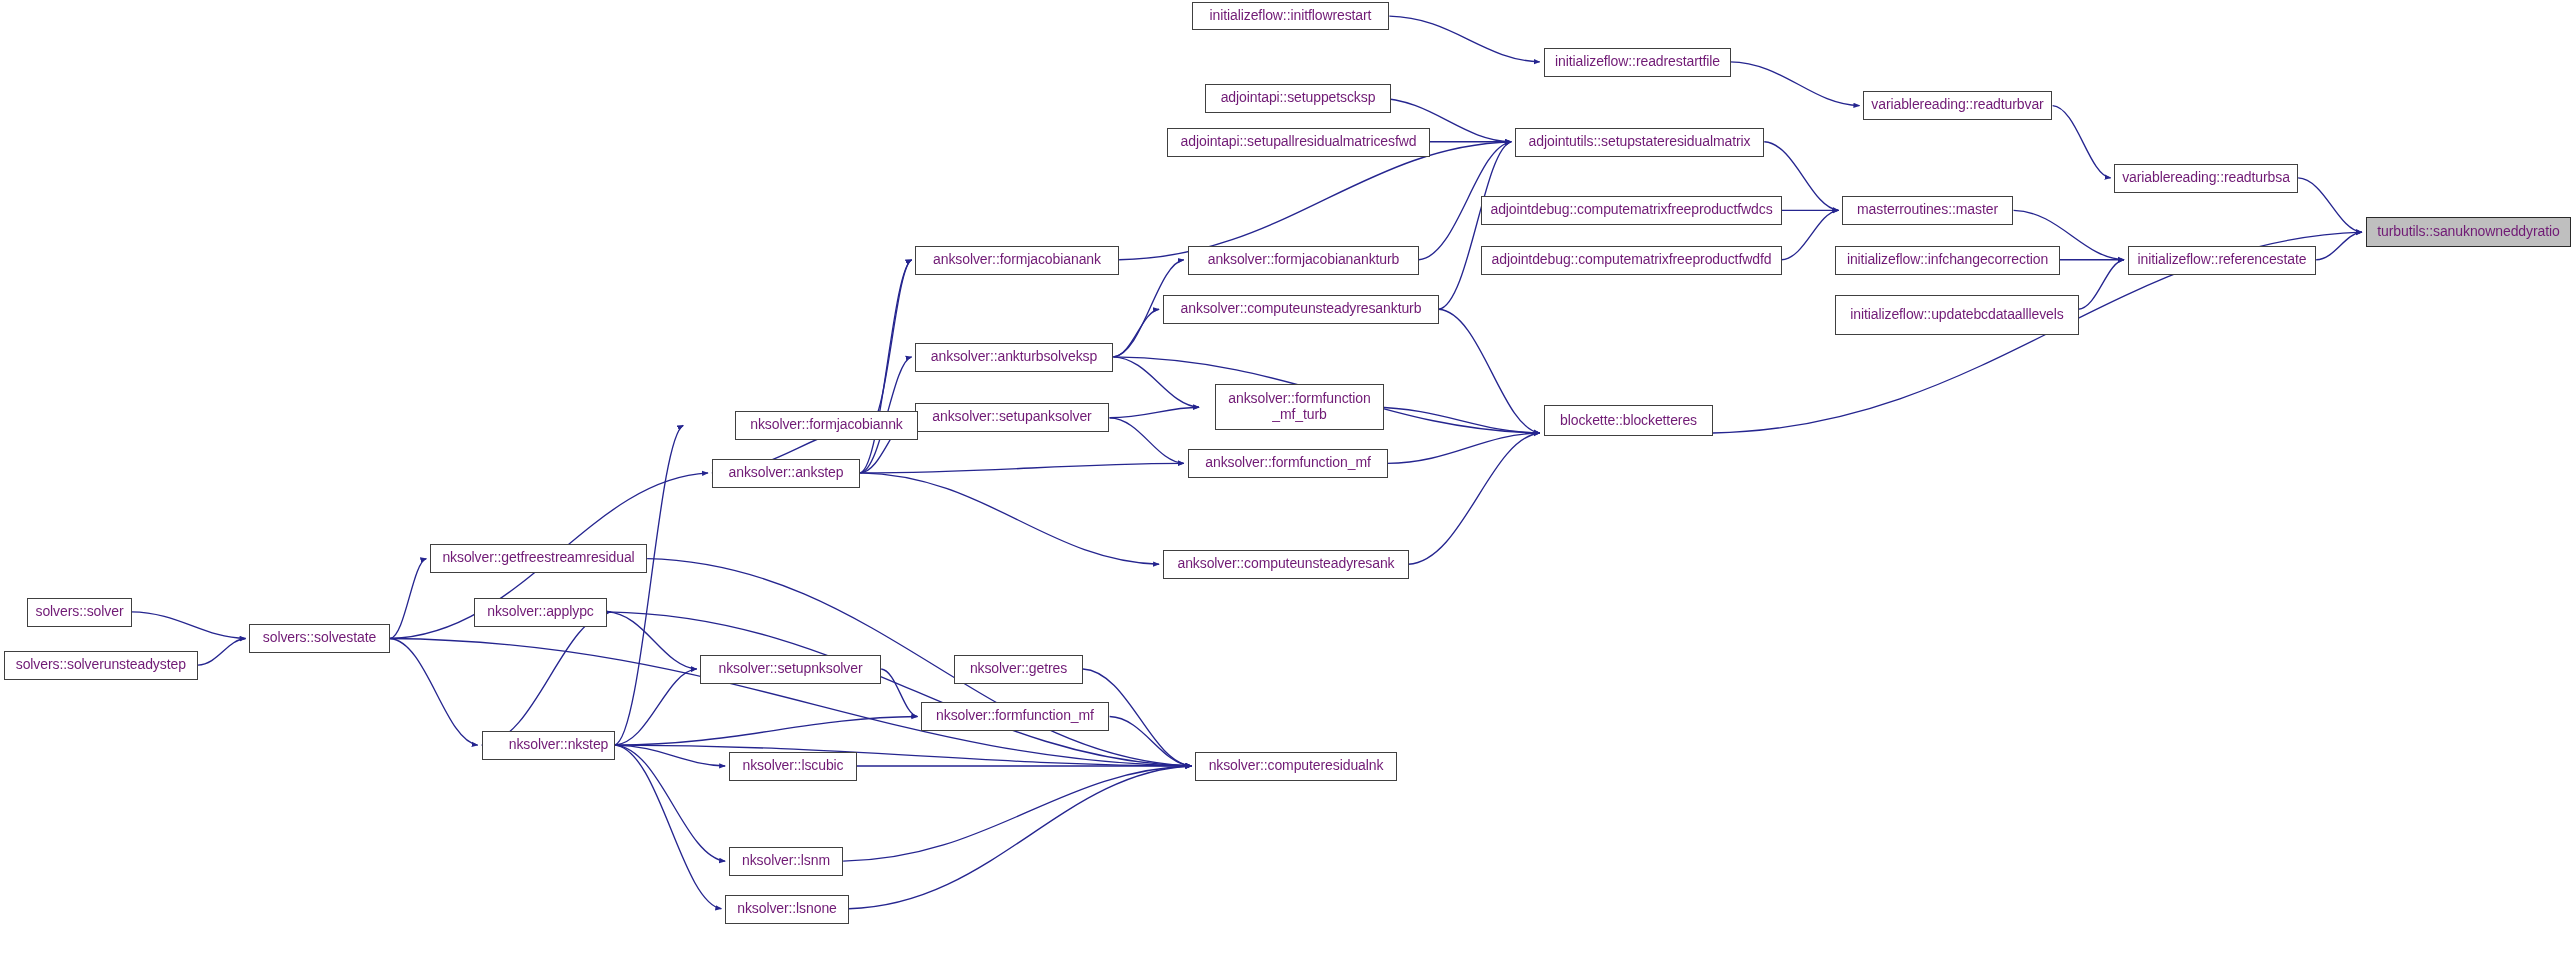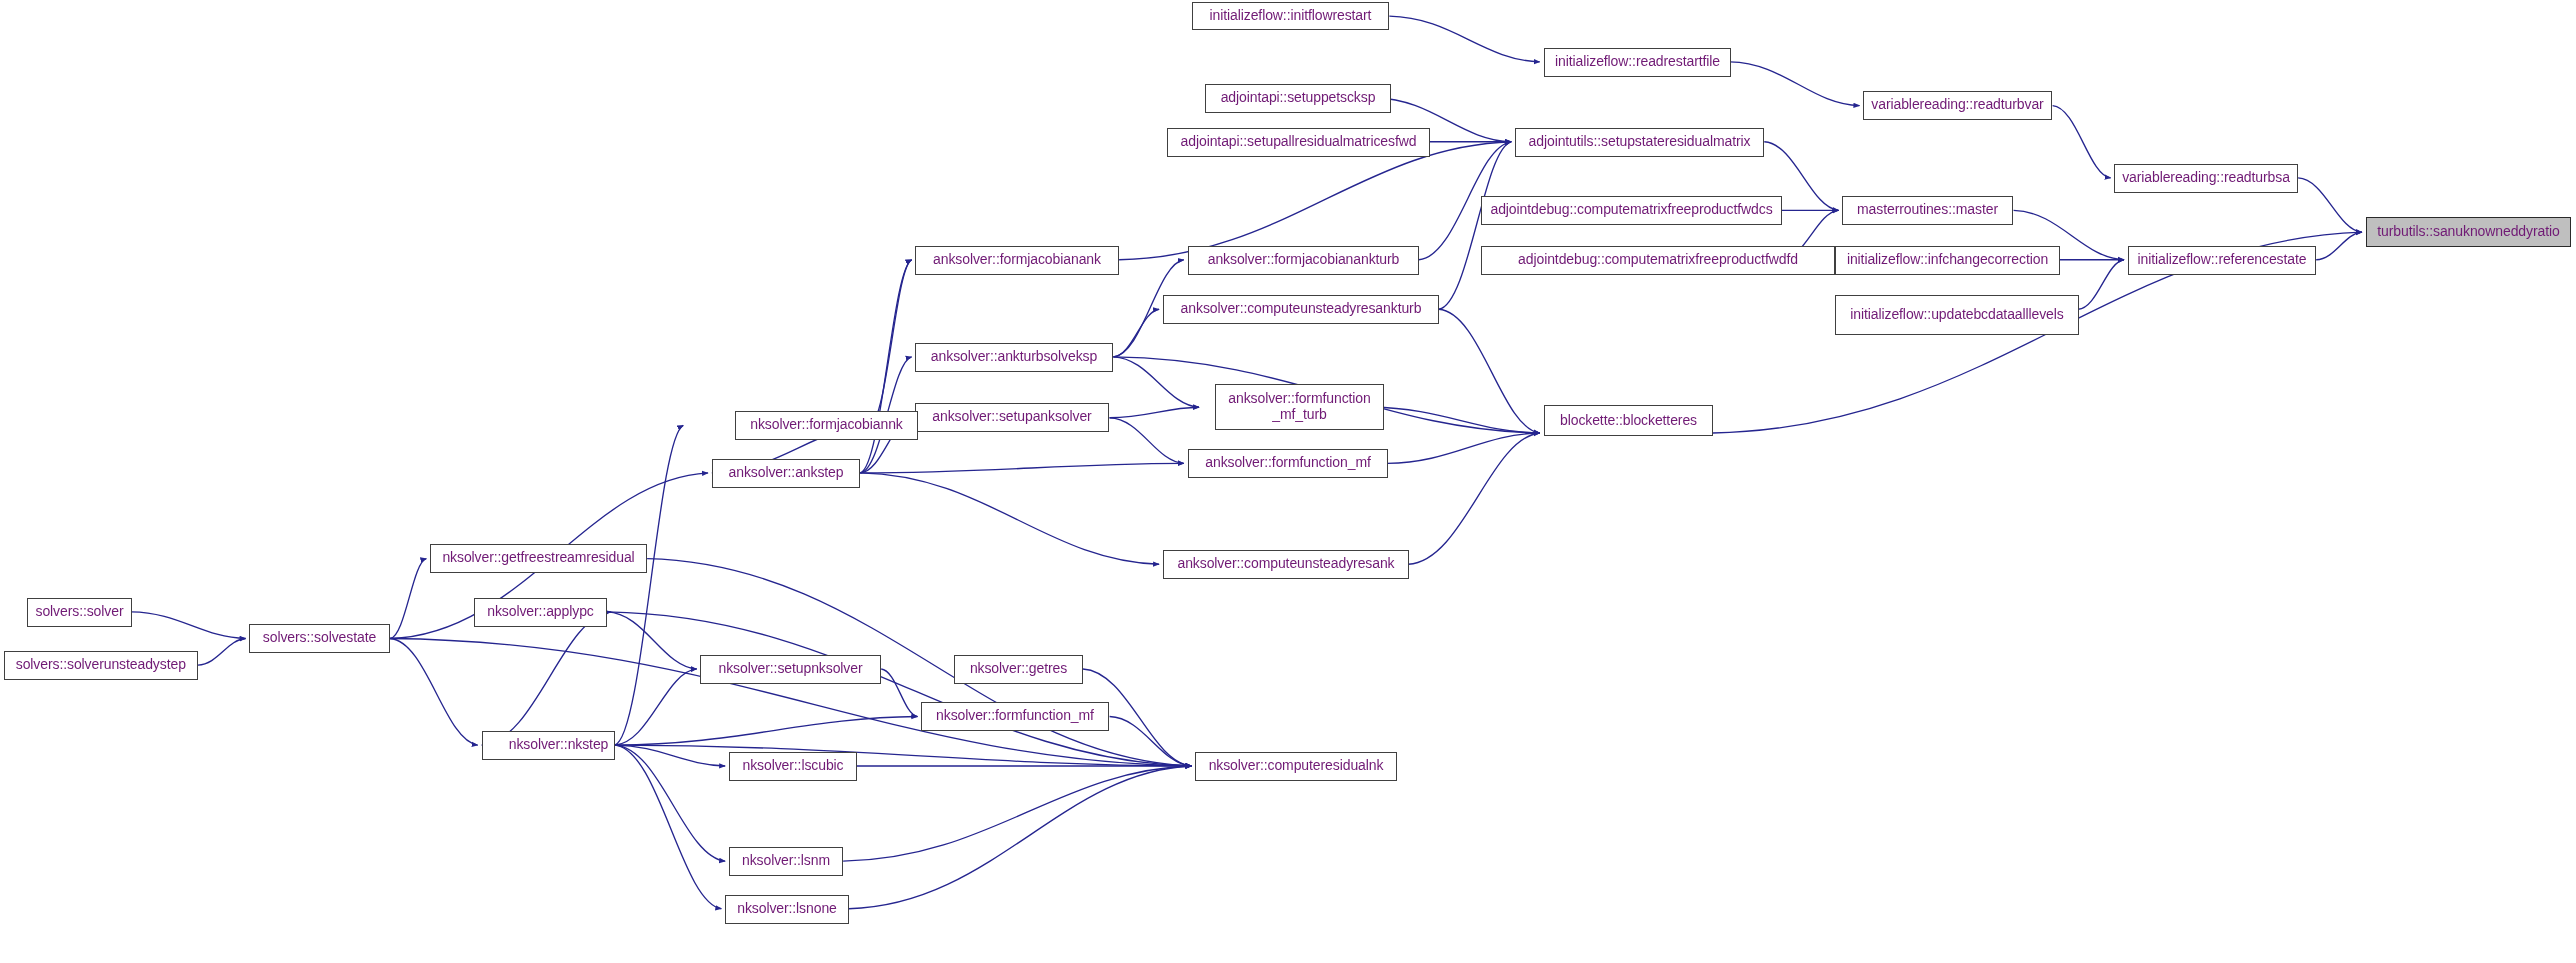--- a/index.html
+++ b/index.html
@@ -125,21 +125,21 @@
       <div class="node" style="left: 1544px; top: 48px; width: 187px; height: 28.5px;"><span class="node-label">initializeflow::readrestartfile</span></div>
       <div class="node" style="left: 1205px; top: 84px; width: 186px; height: 28.5px;"><span class="node-label">adjointapi::setuppetscksp</span></div>
       <div class="node" style="left: 1863px; top: 91px; width: 189px; height: 28.5px;"><span class="node-label">variablereading::readturbvar</span></div>
       <div class="node" style="left: 1167px; top: 128px; width: 263px; height: 28.5px;"><span class="node-label">adjointapi::setupallresidualmatricesfwd</span></div>
       <div class="node" style="left: 1515px; top: 128px; width: 249px; height: 28.5px;"><span class="node-label">adjointutils::setupstateresidualmatrix</span></div>
       <div class="node" style="left: 2114px; top: 164px; width: 184px; height: 28.5px;"><span class="node-label">variablereading::readturbsa</span></div>
       <div class="node" style="left: 1481px; top: 196px; width: 301px; height: 28.5px;"><span class="node-label">adjointdebug::computematrixfreeproductfwdcs</span></div>
       <div class="node" style="left: 1842px; top: 196px; width: 171px; height: 28.5px;"><span class="node-label">masterroutines::master</span></div>
       <div class="node highlight" style="left: 2366px; top: 217px; width: 205px; height: 30px;"><span class="node-label">turbutils::sanuknowneddyratio</span></div>
       <div class="node" style="left: 915px; top: 246px; width: 204px; height: 28.5px;"><span class="node-label">anksolver::formjacobianank</span></div>
-      <div class="node" style="left: 1481px; top: 246px; width: 354px; height: 28.5px;"><span class="node-label">adjointdebug::computematrixfreeproductfwdfd</span></div>
+      <div class="node" style="left: 1481px; top: 246px; width: 301px; height: 28.5px;"><span class="node-label">adjointdebug::computematrixfreeproductfwdfd</span></div>
       <div class="node" style="left: 1835px; top: 246px; width: 225px; height: 28.5px;"><span class="node-label">initializeflow::infchangecorrection</span></div>
       <div class="node" style="left: 2128px; top: 246px; width: 188px; height: 28.5px;"><span class="node-label">initializeflow::referencestate</span></div>
       <div class="node" style="left: 1188px; top: 246px; width: 231px; height: 28.5px;"><span class="node-label">anksolver::formjacobianankturb</span></div>
       <div class="node" style="left: 1835px; top: 295px; width: 244px; height: 40px;"><span class="node-label">initializeflow::updatebcdataalllevels</span></div>
       <div class="node" style="left: 1163px; top: 295px; width: 276px; height: 28.5px;"><span class="node-label">anksolver::computeunsteadyresankturb</span></div>
       <div class="node" style="left: 915px; top: 343px; width: 198px; height: 28.5px;"><span class="node-label">anksolver::ankturbsolveksp</span></div>
       <div class="node" style="left: 1203px; top: 384px; width: 169px; height: 46px; margin-left: 12px;"><span class="node-label">anksolver::formfunction
 _mf_turb</span></div>
       <div class="node" style="left: 915px; top: 403px; width: 194px; height: 28.5px;"><span class="node-label">anksolver::setupanksolver</span></div>
       <div class="node" style="left: 1544px; top: 405px; width: 169px; height: 31px;"><span class="node-label">blockette::blocketteres</span></div>

